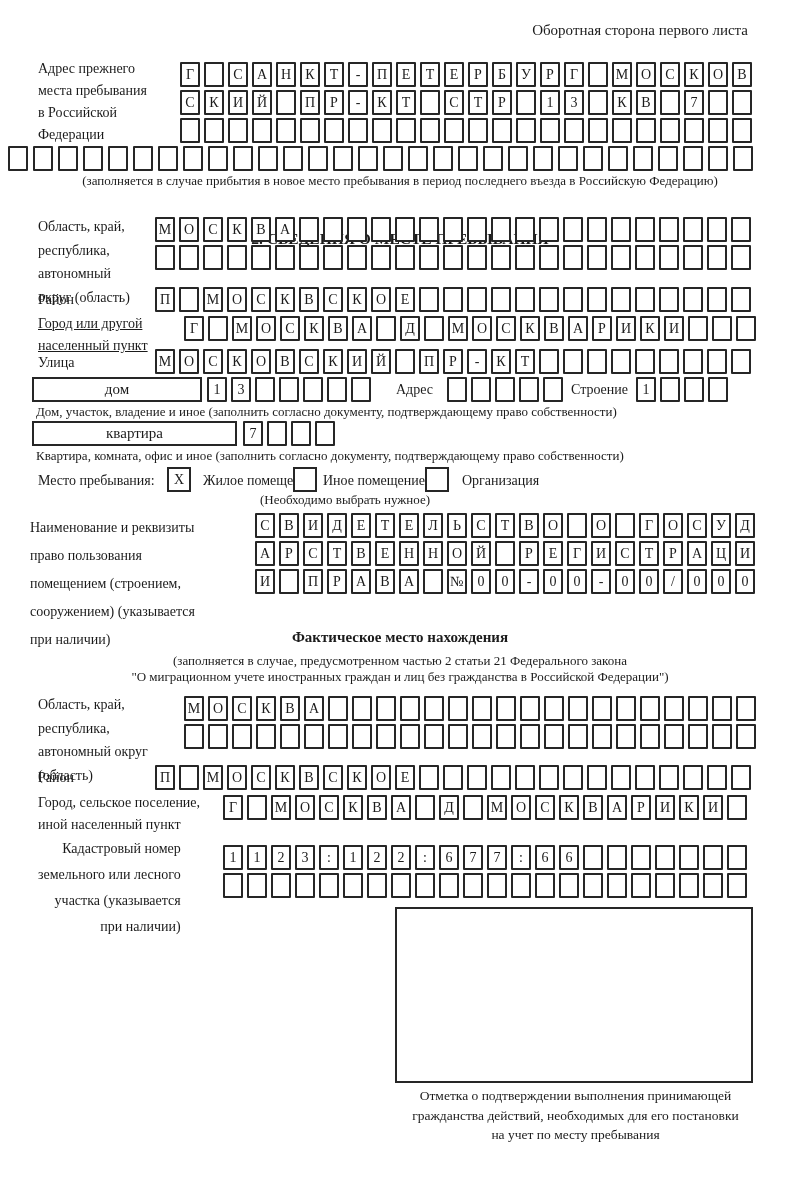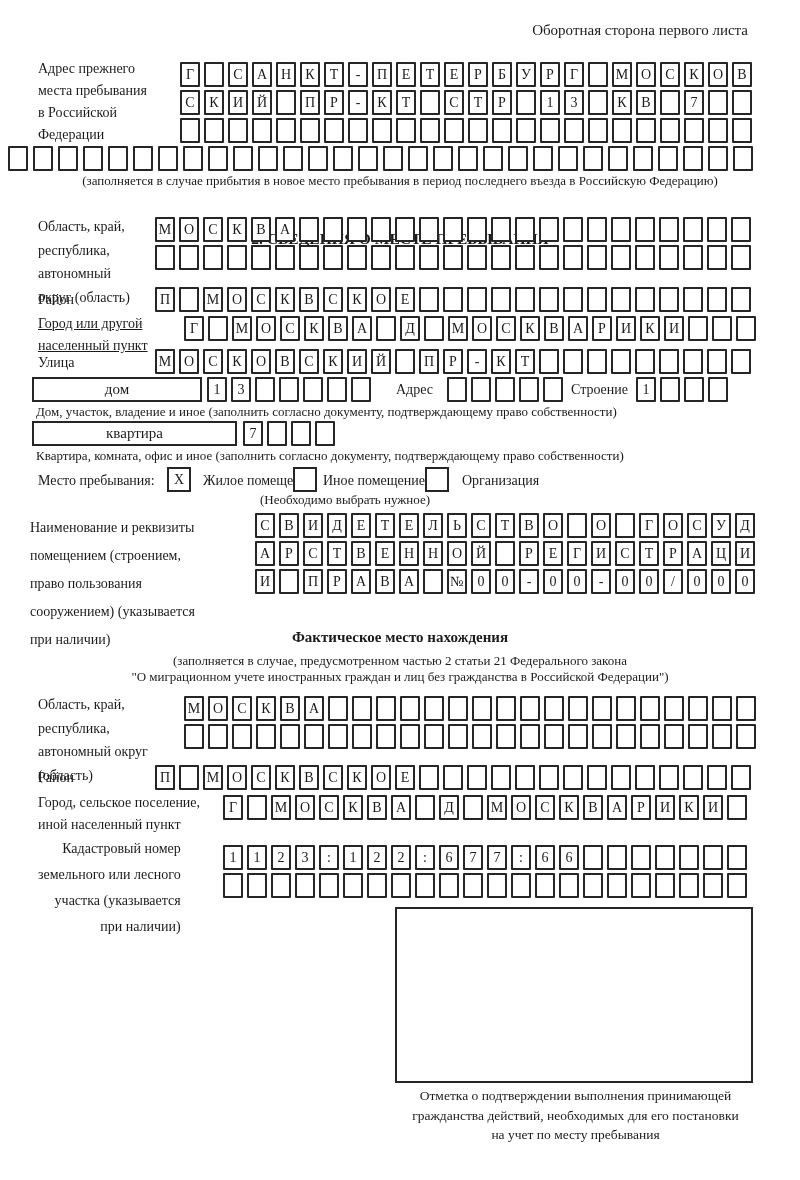--- a/index.html
+++ b/index.html
@@ -358,22 +358,22 @@
     </div>
   <div class="abs label" style="left:323px;top:470px;">Иное помещение</div>
   <div class="checkbox" style="left:425px;top:467px;">
       <span></span>
     </div>
   <div class="abs label" style="left:462px;top:470px;">Организация</div>
   <div class="abs caption" style="left:-55px;top:492px;">(Необходимо выбрать нужное)</div>
 
   <div class="abs label" style="left:30px;top:514px;line-height:28px;">
     <div class="line">Наименование и реквизиты</div>
+    <div class="line">право пользования</div>
     <div class="line">помещением (строением,</div>
-    <div class="line">право пользования</div>
     <div class="line">сооружением) (указывается</div>
     <div class="line">при наличии)</div>
   </div>
   <div class="boxrow" style="left:255px;top:513px;">
       <span class="cell">С</span>
       <span class="cell">В</span>
       <span class="cell">И</span>
       <span class="cell">Д</span>
       <span class="cell">Е</span>
       <span class="cell">Т</span>

